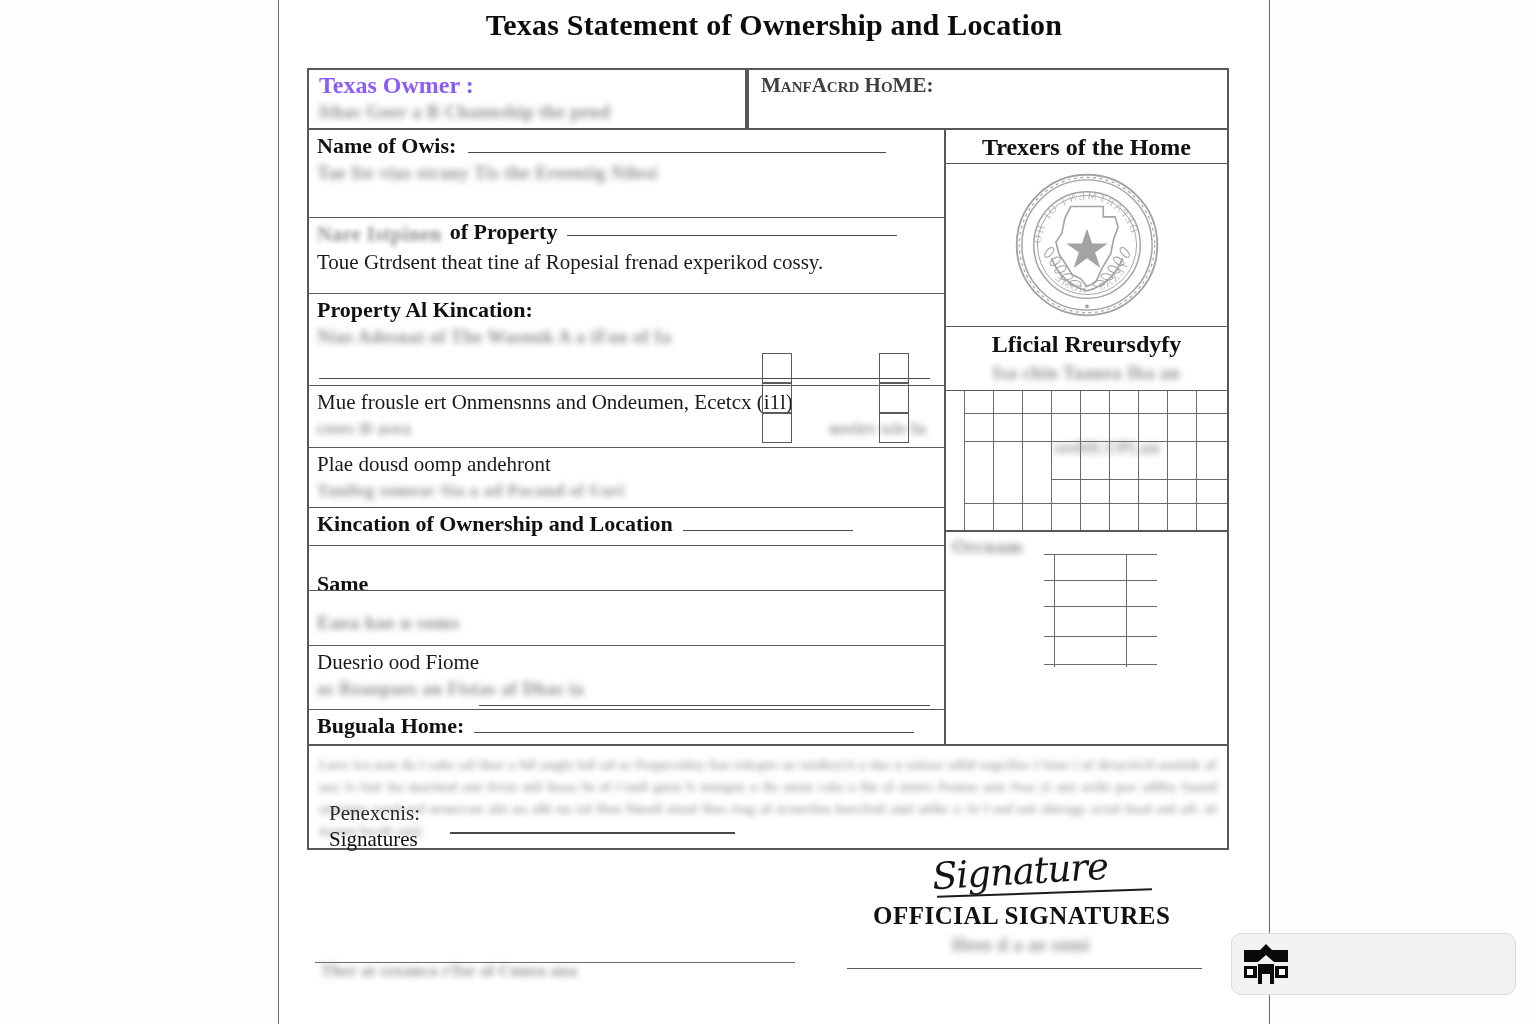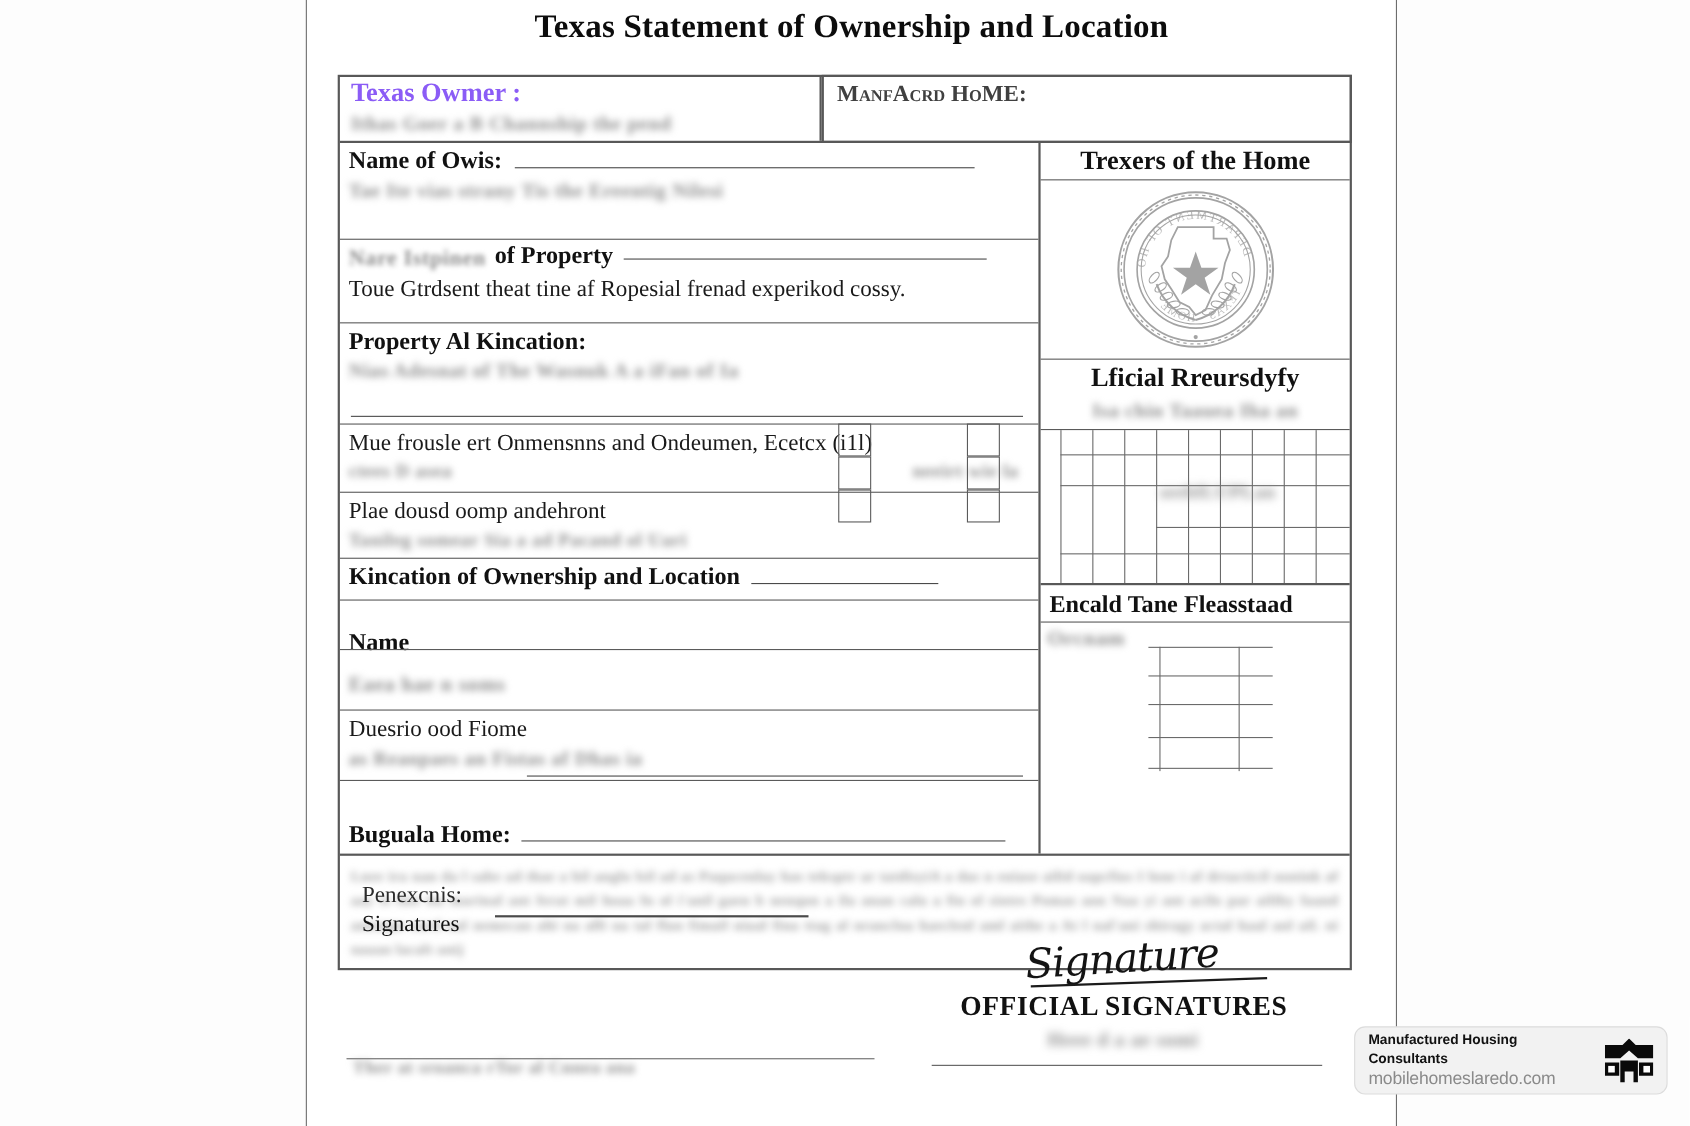--- a/index.html
+++ b/index.html
@@ -65,21 +65,21 @@
   .body-cols{display:flex;border-top:2px solid #585858;}
   .col-left{flex:0 0 637px;border-right:2px solid #585858;box-sizing:border-box;}
   .col-right{flex:1;box-sizing:border-box;position:relative;}
 
   .frow{
     border-bottom:1.6px solid #5a5a5a;
     box-sizing:border-box;
     padding:2px 8px 2px 8px;
     position:relative;
   }
-  .frow:last-child{border-bottom:none;margin-top:32px;}
+  .frow:last-child{border-bottom:none;}
   .frow .ttl{font-weight:bold;font-size:22px;color:#111;line-height:28px;}
   .frow .ttl-light{font-weight:normal;font-size:21px;color:#1a1a1a;line-height:28px;}
 
   
   .blur{
     display:inline-block;
     color:#8d8d8d;
     font-weight:bold;
     filter:blur(3.4px);
     letter-spacing:.6px;
@@ -235,21 +235,21 @@
         </div>
 
         <div class="frow" style="height:38px;">
           <div style="display:flex;align-items:baseline;">
             <span class="ttl">Kincation of Ownership and Location</span>
             <span class="ruleline" style="width:170px;margin-left:10px;"></span>
           </div>
         </div>
 
         <div class="frow" style="height:100px;padding-top:24px;">
-          <div class="ttl">Name</div>
+          <div class="ttl">Same</div>
           <div style="margin-top:12px;"><span class="blur" style="font-size:19px">Eaea hae n soms</span></div>
           <div style="position:absolute;left:0;right:0;top:44px;border-bottom:1.6px solid #5a5a5a;"></div>
         </div>
 
         <div class="frow" style="height:64px;">
           <div class="ttl-light">Duesrio ood Fiome</div>
           <div><span class="blur" style="font-size:18px">as Reaopaes an Fistas af Dhas ia</span></div>
           <div style="position:absolute;left:170px;right:14px;bottom:3px;border-bottom:1.6px solid #4a4a4a;"></div>
         </div>
 
@@ -329,21 +329,20 @@
           <div class="gline gv" style="left:250px;"></div>
           <div class="gline gh" style="top:22px;left:18px;"></div>
           <div class="gline gh" style="top:50px;left:18px;"></div>
           <div class="gline gh" style="top:88px;left:105px;"></div>
           <div class="gline gh" style="top:112px;left:18px;"></div>
           <div style="position:absolute;left:108px;top:44px;">
             <span class="blur heavy" style="font-size:17px">seeblLUPLan</span>
           </div>
         </div>
 
-        <div class="rc-head" style="font-size:22px;border-bottom:1.6px solid #5a5a5a;text-align:left;padding-left:8px;">Encald Tane Fleasstaad</div>
 
         <div class="grid-box" style="height:145px;">
           <div style="position:absolute;left:6px;top:2px;">
             <span class="blur" style="font-size:19px">Orcnam</span>
           </div>
           <div class="gline gv" style="left:108px;top:22px;bottom:10px;"></div>
           <div class="gline gv" style="left:180px;top:22px;bottom:10px;"></div>
           <div class="gline gh" style="top:22px;left:98px;right:70px;"></div>
           <div class="gline gh" style="top:48px;left:98px;right:70px;"></div>
           <div class="gline gh" style="top:74px;left:98px;right:70px;"></div>
@@ -385,24 +384,20 @@
   </div>
 
   <div class="btm-rule-r"></div>
   <div class="btm-rule-l"></div>
   <div class="btm-blur-l">
     <span class="blur" style="font-size:16px">Ther at sroanca rTor al Cnnea ana</span>
   </div>
 </div>
 
 <div class="badge">
-  <div class="badge-txt">
-    <div class="badge-l1">Manufactured Housing Consultants</div>
-    <div class="badge-l2">mobilehomeslaredo.com</div>
-  </div>
   <svg class="badge-icon" viewBox="0 0 44 40">
     <path d="M0 6 H16 L22 0 L28 6 H44 V18 H30 L22 11 L14 18 H0 Z" fill="#0a0a0a"></path>
     <path d="M0 22 H13 V34 H0 Z" fill="#0a0a0a"></path>
     <path d="M31 22 H44 V34 H31 Z" fill="#0a0a0a"></path>
     <path d="M14 20 H30 V40 H26 V30 H18 V40 H14 Z" fill="#0a0a0a"></path>
     <rect x="3" y="25" width="6" height="6" fill="#ffffff"></rect>
     <rect x="35" y="25" width="6" height="6" fill="#ffffff"></rect>
   </svg>
 </div>
 

